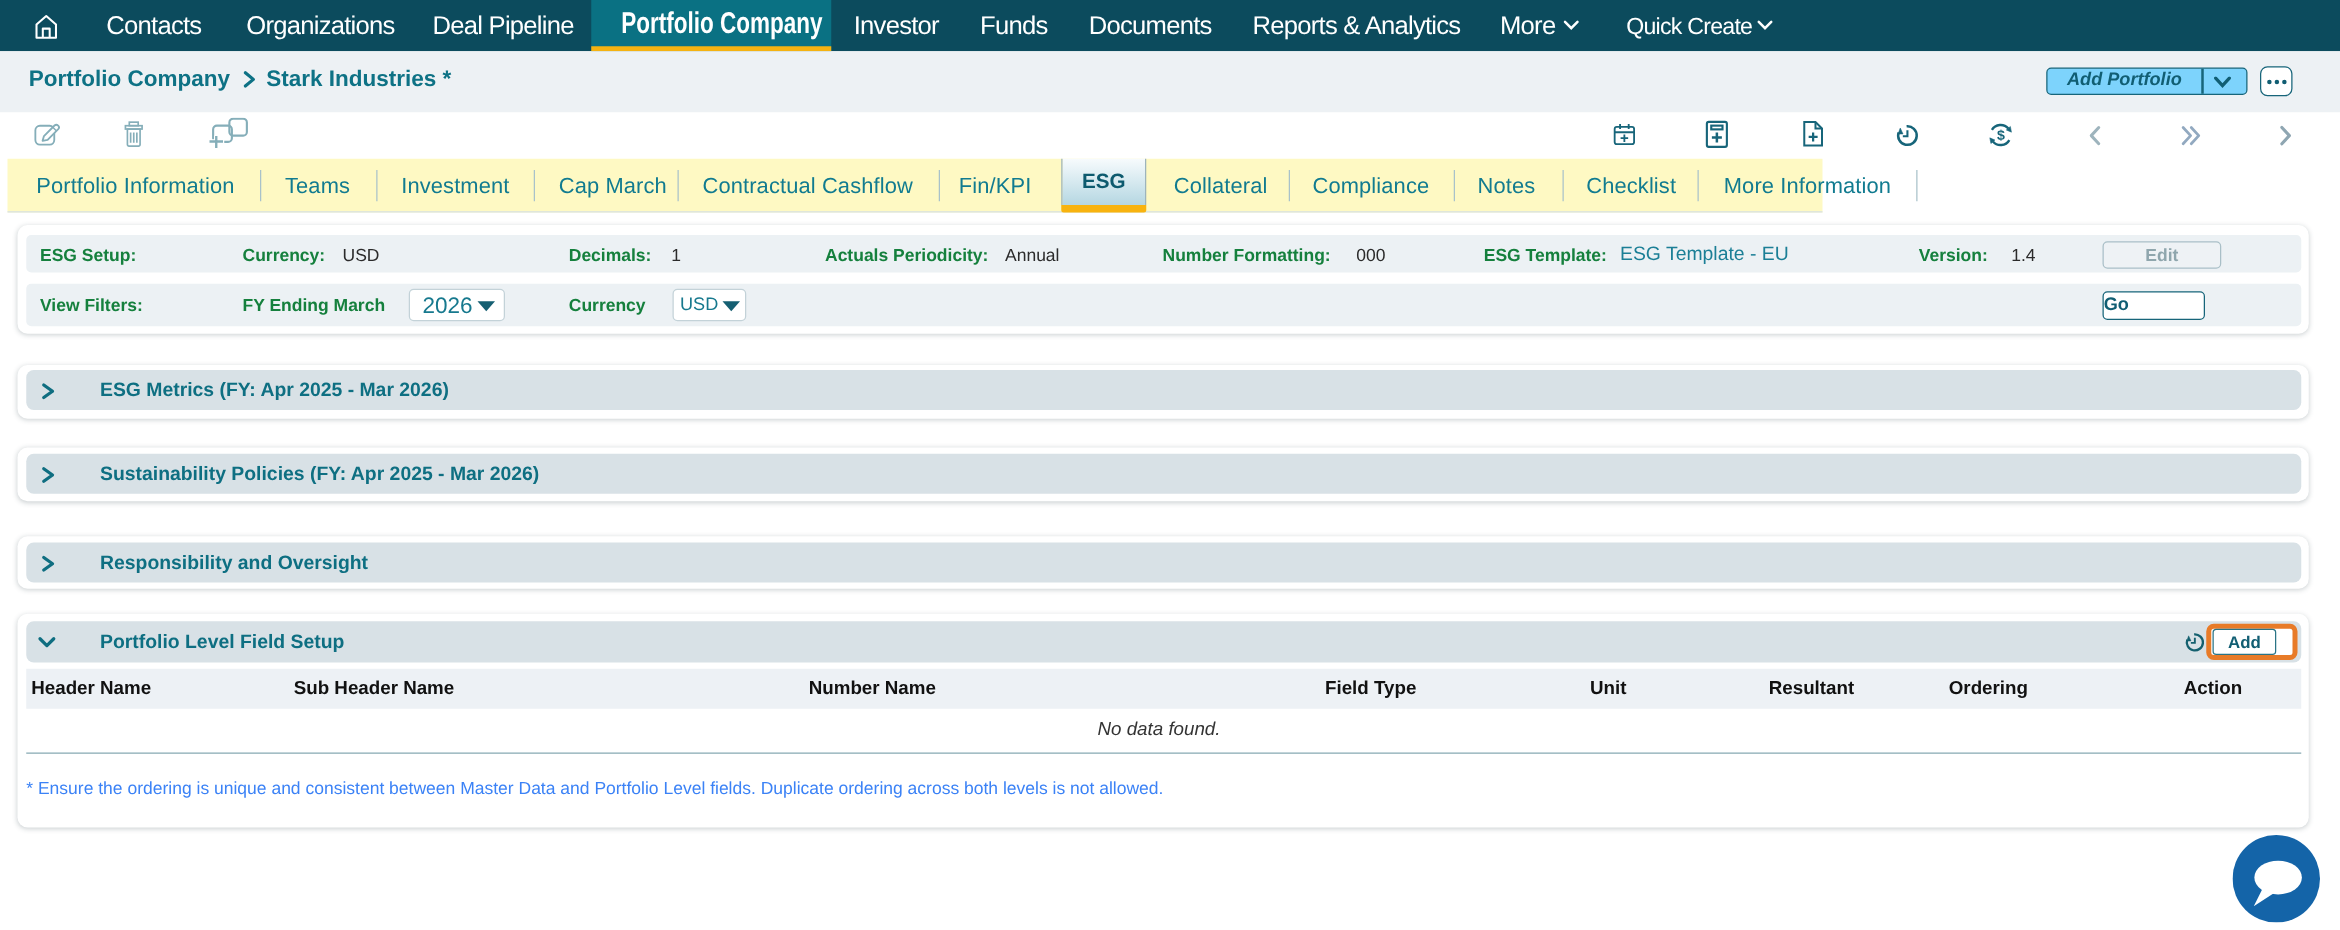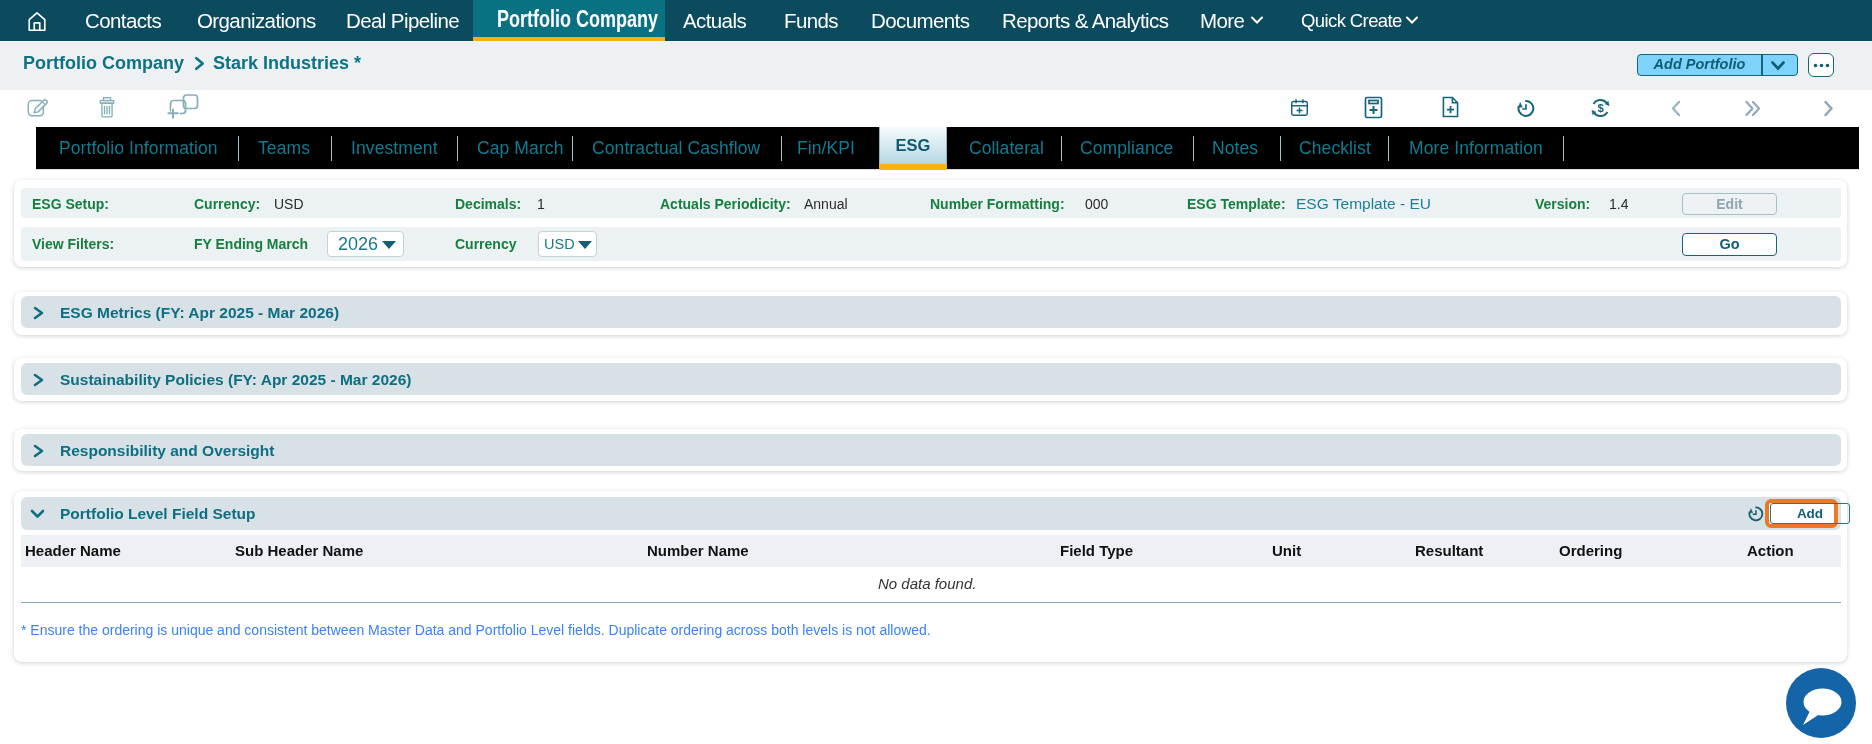--- a/index.html
+++ b/index.html
@@ -14,30 +14,30 @@
 
 #crumb { position:absolute; left:0; top:41px; width:1872px; height:49px; background:#edf1f4; }
 .crumbtxt { position:absolute; top:12px; font-size:18px; font-weight:bold; color:#0e7285; white-space:nowrap; }
 #addbtn { position:absolute; left:1637px; top:13px; width:161px; height:22px; border:1.5px solid #17657a; border-radius:4px; background:#7dd3fc;font-style:italic; }
 #addbtn .main { position:absolute; left:0; top:0; width:123px; height:100%; line-height:19px; text-align:center; color:#115e73; font-weight:bold; font-size:14.5px; }
 #addbtn .sep { position:absolute; left:123px; top:0; width:1.5px; height:100%; background:#17657a; }
 #dotsbtn { position:absolute; left:1808px; top:12px; width:26px; height:24px; border:1.5px solid #17657a; border-radius:6px; background:#fff; color:#115e73; text-align:center; line-height:10px; }
 
 #toolbar { position:absolute; left:0; top:90px; width:1872px; height:37px; background:#fff; }
 
-#tabbar { position:absolute; left:36px; top:127px; width:1823px; height:43px; background:#000000; border-bottom:1px solid #d5dfe3; }
+#tabbar { position:absolute; left:6px; top:127px; width:1452px; height:43px; background:#fef9c3; border-bottom:1px solid #d5dfe3; }
 .tab { position:absolute; top:0; height:43px; line-height:43px; color:#117b90; font-size:17.5px; letter-spacing:0.1px; white-space:nowrap; }
 .tsep { position:absolute; top:9px; height:25px; width:1px; background:#a9c2ca; }
 #esgtab { position:absolute; left:843px; top:0; width:68px; height:37px; background:linear-gradient(#f7fbfd,#b5d7e2); border-left:1px solid #9db4bc; border-right:1px solid #9db4bc; text-align:center; line-height:37px; font-weight:bold; color:#0d5a6e; font-size:16.5px; }
 #esgyellow { position:absolute; left:843px; top:37px; width:68px; height:6px; background:#f8b30f; border-radius:0 0 2px 2px; }
 
 .card { position:absolute; left:14px; width:1833px; background:#fff; border-radius:8px; box-shadow:0 1px 4px rgba(50,70,80,.25); }
 .gbar { position:absolute; left:7px; width:1820px; background:#d8e1e6; border-radius:6px; }
 .lbar { position:absolute; left:7px; width:1820px; background:#ecf1f4; border-radius:4px; }
-.sectitle { position:absolute; font-size:15.5px; font-weight:bold; color:#0e6f82; white-space:nowrap; }
+.sectitle { position:absolute; font-size:15.5px; font-weight:bold; color:#0e6f82; white-space:nowrap;margin-left:20px; }
 .lbl { position:absolute; font-size:14px; font-weight:bold; color:#15803d; white-space:nowrap; }
 .val { position:absolute; font-size:14px; color:#2b2b2b; white-space:nowrap; }
 .ddl { position:absolute; height:26px; background:#fff; border:1px solid #c3d2d8; border-radius:4px; }
 .ddl span { position:absolute; left:10px; top:3px; font-size:16.5px; font-weight:bold; color:#17798e; }
 .ddl .caret { position:absolute; top:9px; width:0; height:0; border-left:7.5px solid transparent; border-right:7.5px solid transparent; border-top:8.5px solid #155f72; }
 
 .th { position:absolute; font-size:15px; font-weight:bold; color:#111; white-space:nowrap; }
 </style>
 </head>
 <body>
@@ -47,21 +47,21 @@
       <path d="M3.5 10 L12 2.5 L20.5 10 V21.5 H3.5 Z"></path>
       <path d="M9 21.5 V13.5 H15 V21.5"></path>
     </svg>
   <span class="item" style="left:85px">Contacts</span>
   <span class="item" style="left:197px">Organizations</span>
   <span class="item" style="left:346px">Deal Pipeline</span>
   <div id="active">
       <span>Portfolio Company</span>
       <i></i>
     </div>
-  <span class="item" style="left:683px">Actuals</span>
+  <span class="item" style="left:683px">Investor</span>
   <span class="item" style="left:784px">Funds</span>
   <span class="item" style="left:871px">Documents</span>
   <span class="item" style="left:1002px">Reports &amp; Analytics</span>
   <span class="item" style="left:1200px">More</span>
   <svg class="abs" style="left:1250px;top:15px" width="14" height="11" viewBox="0 0 14 11" fill="none" stroke="#fff" stroke-width="2" stroke-linecap="round">
       <path d="M2 2.5 L7 7.5 L12 2.5"></path>
     </svg>
   <span class="item" style="left:1301px;font-size:18.5px;letter-spacing:-0.6px">Quick Create</span>
   <svg class="abs" style="left:1405px;top:15px" width="14" height="11" viewBox="0 0 14 11" fill="none" stroke="#fff" stroke-width="2" stroke-linecap="round">
       <path d="M2 2.5 L7 7.5 L12 2.5"></path>
@@ -203,21 +203,21 @@
   <span class="lbl" style="left:180px;top:56px">FY Ending March</span>
   <div class="ddl" style="left:313px;top:51px;width:77px">
       <span style="font-size:18px;font-weight:normal;top:2px">2026</span>
       <span class="caret" style="left:54px"></span>
     </div>
   <span class="lbl" style="left:441px;top:56px">Currency</span>
   <div class="ddl" style="left:524px;top:51px;width:59px">
       <span style="left:5px;font-size:14.5px;font-weight:normal;top:4px">USD</span>
       <span class="caret" style="left:39px"></span>
     </div>
-  <div class="abs" style="left:1668px;top:53px;width:95px;height:23px;border:1.5px solid #17657a;border-radius:4px;background:#fff;text-align:center;line-height:20px;font-size:14.5px;font-weight:bold;color:#115e73">Go</div>
+  <div class="abs" style="left:1668px;top:53px;width:82px;height:23px;border:1.5px solid #17657a;border-radius:4px;background:#fff;text-align:left;line-height:20px;font-size:14.5px;font-weight:bold;color:#115e73">Go</div>
 </div>
 
 <div class="card" style="top:292px;height:43px">
   <div class="gbar" style="top:4px;height:32px"></div>
   <svg class="abs" style="left:18px;top:14px" width="13" height="14" viewBox="0 0 13 14" fill="none" stroke="#0f6e81" stroke-width="2.6" stroke-linecap="round" stroke-linejoin="round">
       <path d="M3 2 L10 7 L3 12"></path>
     </svg>
   <span class="sectitle" style="left:46px;top:12px">ESG Metrics (FY: Apr 2025 - Mar 2026)</span>
 </div>
 
@@ -244,21 +244,21 @@
     </svg>
   <span class="sectitle" style="left:46px;top:14px">Portfolio Level Field Setup</span>
 
   <svg class="abs" style="left:1732px;top:13px" width="19" height="19" viewBox="0 0 24 25" fill="none" stroke="#14606f" stroke-width="2.4">
       <path d="M11.76 4.53 A 8.5 8.5 0 1 1 4.51 10.09"></path>
       <path d="M3.97 11.59 L5.94 6.14 L8.46 11.53 Z" fill="#14606f" stroke-width="0.5"></path>
       <path d="M12.5 8.2 V13.6 H8.3" stroke-width="2"></path>
     </svg>
 
   <div class="abs" style="left:1751px;top:8px;width:73px;height:29px;border:4px solid #e87b28;border-radius:6px;background:#fff">
-    <div style="position:absolute;left:1px;top:0px;width:80px;height:21px;border:1px solid #2a7486;border-radius:3px;text-align:center;line-height:19px;font-size:13.5px;font-weight:bold;color:#115e73">Add</div>
+    <div style="position:absolute;left:1px;top:0px;width:51px;height:21px;border:1px solid #2a7486;border-radius:3px;text-align:center;line-height:19px;font-size:13.5px;font-weight:bold;color:#115e73">Add</div>
   </div>
 
   <div class="abs" style="left:7px;top:44px;width:1820px;height:32px;background:#edf1f5"></div>
   <span class="th" style="left:11px;top:51px">Header Name</span>
   <span class="th" style="left:221px;top:51px">Sub Header Name</span>
   <span class="th" style="left:633px;top:51px">Number Name</span>
   <span class="th" style="left:1046px;top:51px">Field Type</span>
   <span class="th" style="left:1258px;top:51px">Unit</span>
   <span class="th" style="left:1401px;top:51px">Resultant</span>
   <span class="th" style="left:1545px;top:51px">Ordering</span>

